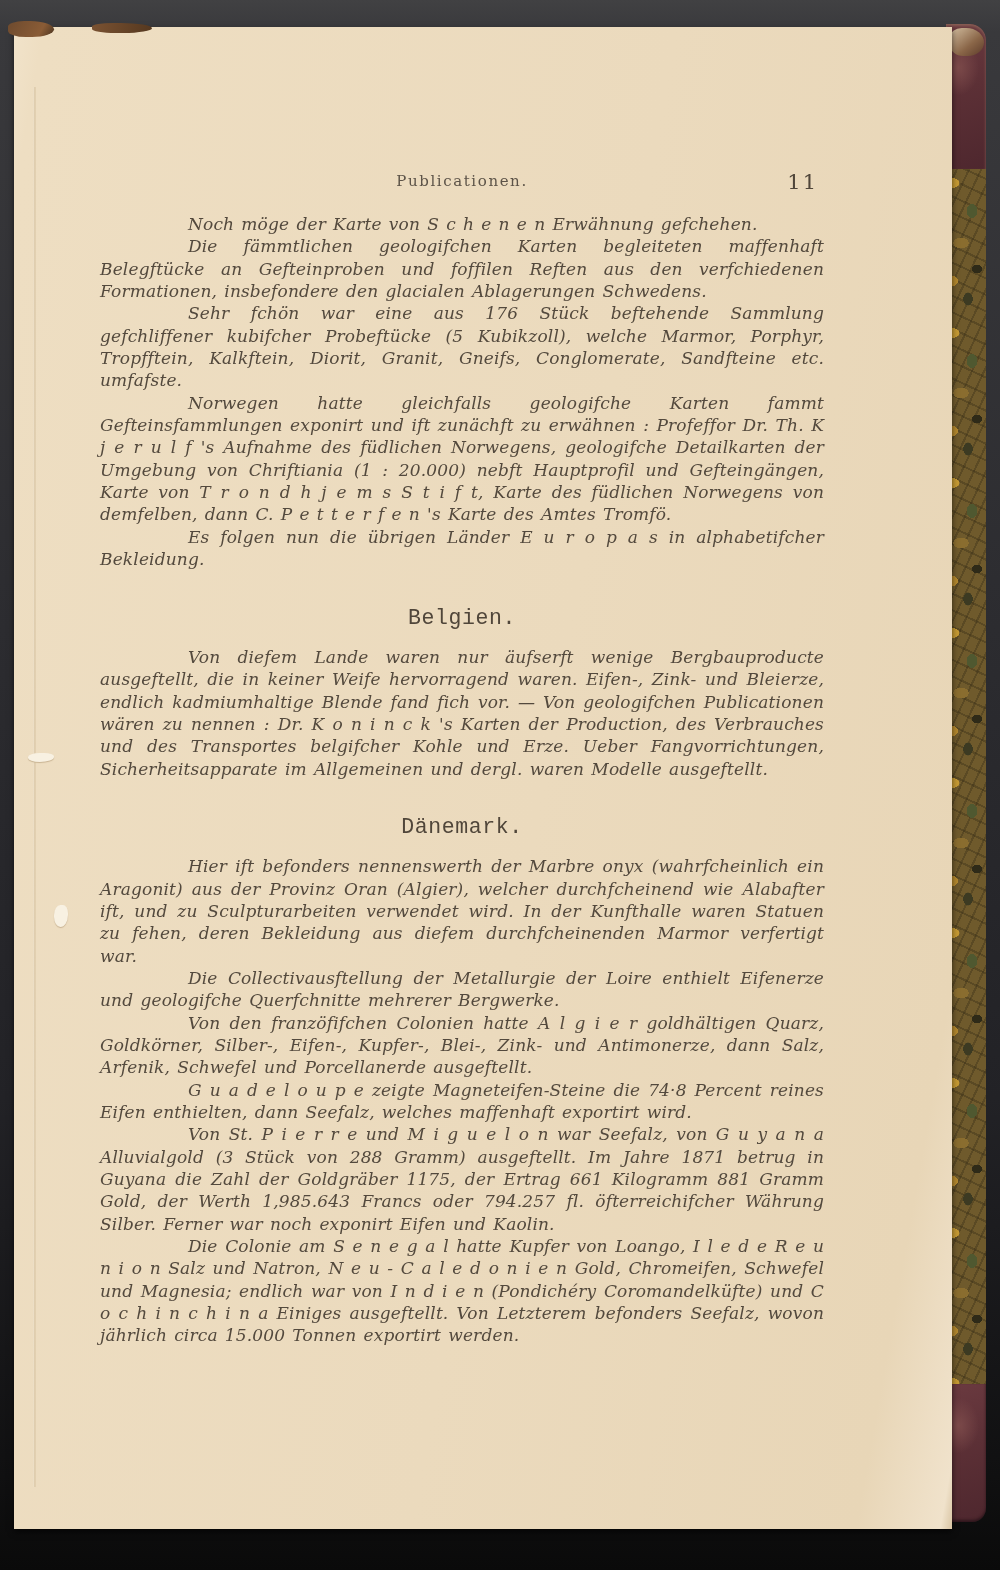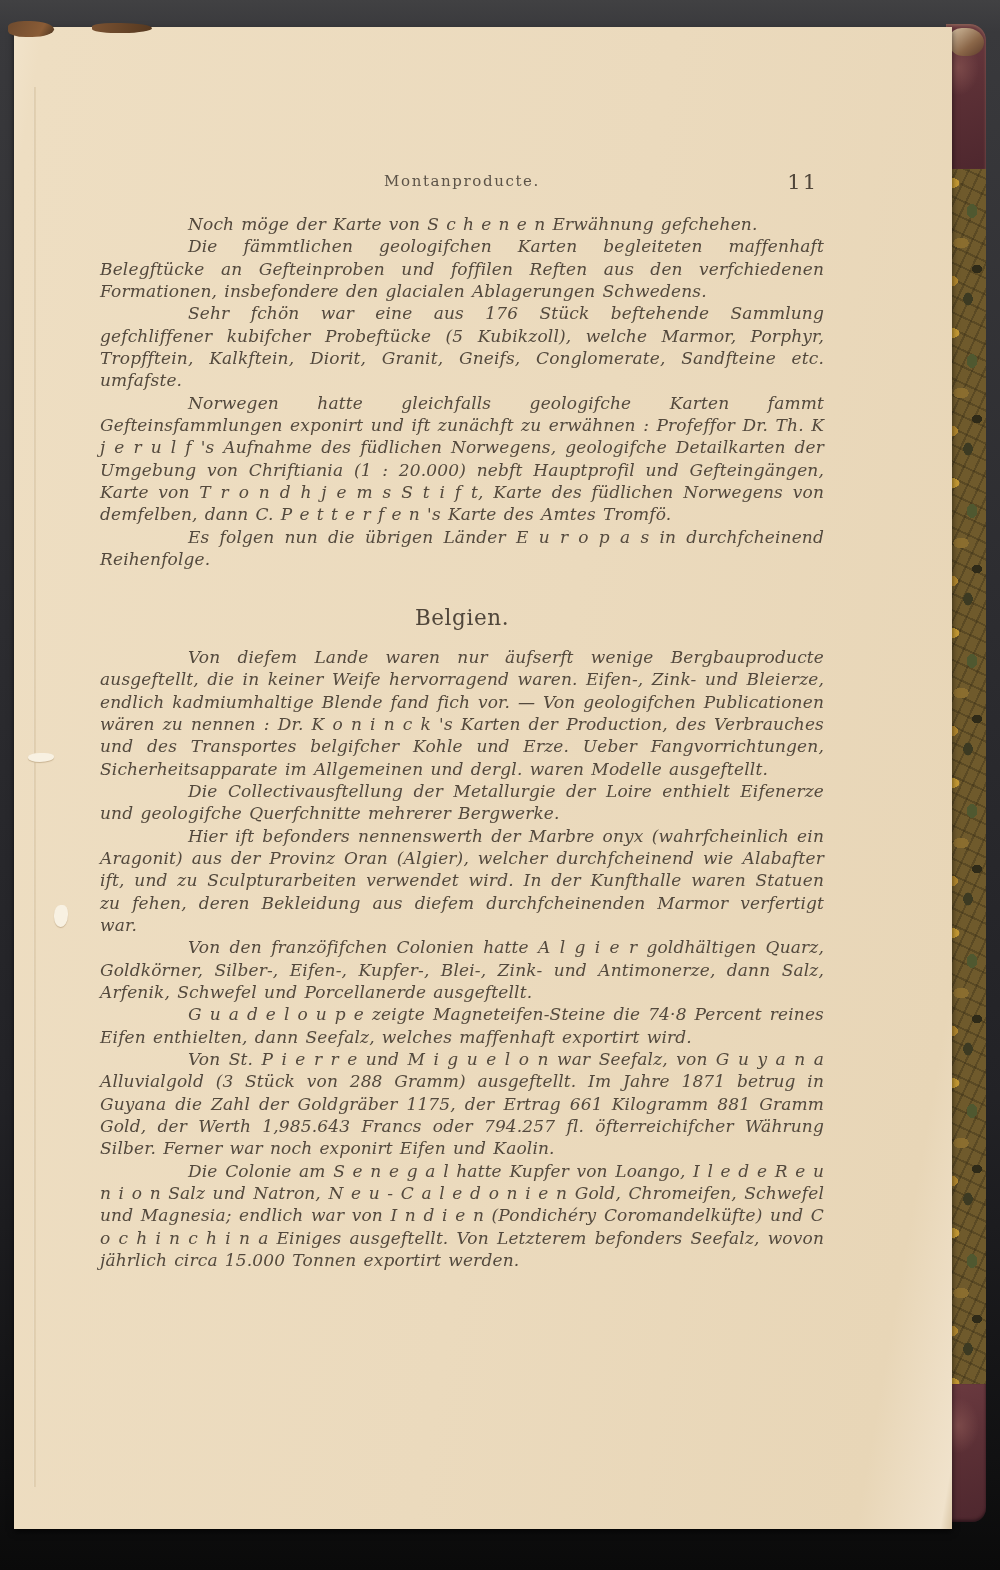--- a/index.html
+++ b/index.html
@@ -43,21 +43,21 @@
   
   .text-area{position:absolute;left:86px;top:143px;width:724px;color:#53493d;}
   .running-head{position:relative;height:26px;}
   .running-title{position:absolute;left:50%;transform:translateX(-50%);top:2px;
     font-size:15px;letter-spacing:1.6px;color:#5c5348;}
   .page-number{position:absolute;right:6px;top:0;font-size:21px;letter-spacing:2px;color:#50463a;}
   .body-text{margin-top:17px;font-size:17px;line-height:22.35px;
     word-spacing:1.6px;letter-spacing:.15px;hyphens:auto;}
   .para{margin:0;text-align:justify;text-indent:88px;font-style:italic;}
   .section-heading{font-size:21.5px;font-weight:normal;text-align:center;
-    letter-spacing:.6px;margin:36px 0 17px 0;color:#50463a;}
+    letter-spacing:.6px;margin:36px 0 17px 0;color:#50463a;font-family:Liberation Mono, monospace;}
 </style>
 </head>
 <body>
 
 <div class="cover-strip">
   <div class="leather top"></div>
   <div class="marble"></div>
   <div class="leather bottom"></div>
 </div>
 <div class="torn-paper-bit" style="left:950px;top:28px;width:34px;height:28px;background:linear-gradient(140deg,#c8b193 10%,#8a6648 60%,#5c3b2a 100%);"></div>
@@ -66,38 +66,39 @@
   <div class="gutter-line"></div>
   <div class="notch" style="left:14px;top:726px;width:26px;height:9px;"></div>
   <div class="notch" style="left:40px;top:878px;width:14px;height:22px;"></div>
 
   <div class="torn-paper-bit" style="left:-6px;top:-6px;width:46px;height:16px;background:linear-gradient(120deg,#6d4a2e,#8a5c36 70%,#4a3420);"></div>
   <div class="torn-paper-bit" style="left:78px;top:-4px;width:60px;height:10px;background:linear-gradient(100deg,#7a5232,#55381f);"></div>
 
   <div class="text-area">
 
     <div class="running-head">
-      <span class="running-title">Montanproducte.</span>
+      <span class="running-title">Publicationen.</span>
       <span class="page-number">11</span>
     </div>
 
     <div class="body-text">
 
       <p class="para">Noch möge der Karte von S c h e n e n Erwähnung gefchehen.</p>
       <p class="para">Die fämmtlichen geologifchen Karten begleiteten maffenhaft Belegftücke an Gefteinproben und foffilen Reften aus den verfchiedenen Formationen, insbefondere den glacialen Ablagerungen Schwedens.</p>
       <p class="para">Sehr fchön war eine aus 176 Stück beftehende Sammlung gefchliffener kubifcher Probeftücke (5 Kubikzoll), welche Marmor, Porphyr, Tropfftein, Kalkftein, Diorit, Granit, Gneifs, Conglomerate, Sandfteine etc. umfafste.</p>
       <p class="para">Norwegen hatte gleichfalls geologifche Karten fammt Gefteinsfammlungen exponirt und ift zunächft zu erwähnen : Profeffor Dr. Th. K j e r u l f 's Aufnahme des füdlichen Norwegens, geologifche Detailkarten der Umgebung von Chriftiania (1 : 20.000) nebft Hauptprofil und Gefteingängen, Karte von T r o n d h j e m s S t i f t, Karte des füdlichen Norwegens von demfelben,  dann C. P e t t e r f e n 's Karte des Amtes Tromfö.</p>
-      <p class="para">Es folgen nun die übrigen Länder E u r o p a s in durchfcheinend Reihenfolge.</p>
+      <p class="para">Es folgen nun die übrigen Länder E u r o p a s in alphabetifcher Bekleidung.</p>
 
       <h2 class="section-heading">Belgien.</h2>
       <p class="para">Von diefem Lande waren nur äufserft wenige Bergbauproducte ausgeftellt, die in keiner Weife hervorragend waren. Eifen-, Zink- und Bleierze, endlich kadmiumhaltige Blende fand fich vor. — Von geologifchen Publicationen wären zu nennen :  Dr. K o n i n c k 's Karten der Production, des Verbrauches und des Transportes belgifcher Kohle und Erze. Ueber Fangvorrichtungen, Sicherheitsapparate im Allgemeinen und dergl. waren Modelle ausgeftellt.</p>
 
+      <h2 class="section-heading">Dänemark.</h2>
 
+      <p class="para">Hier ift befonders nennenswerth  der Marbre onyx (wahrfcheinlich ein Aragonit)  aus der Provinz Oran (Algier),  welcher durchfcheinend wie Alabafter ift, und zu Sculpturarbeiten verwendet wird. In der Kunfthalle waren Statuen zu fehen, deren Bekleidung aus diefem durchfcheinenden Marmor verfertigt war.</p>
       <p class="para">Die Collectivausftellung der Metallurgie der Loire enthielt Eifenerze und geologifche Querfchnitte mehrerer Bergwerke.</p>
-      <p class="para">Hier ift befonders nennenswerth  der Marbre onyx (wahrfcheinlich ein Aragonit)  aus der Provinz Oran (Algier),  welcher durchfcheinend wie Alabafter ift, und zu Sculpturarbeiten verwendet wird. In der Kunfthalle waren Statuen zu fehen, deren Bekleidung aus diefem durchfcheinenden Marmor verfertigt war.</p>
       <p class="para">Von den franzöfifchen Colonien hatte A l g i e r goldhältigen Quarz, Goldkörner, Silber-, Eifen-, Kupfer-, Blei-, Zink- und Antimonerze, dann Salz, Arfenik, Schwefel und Porcellanerde ausgeftellt.</p>
       <p class="para">G u a d e l o u p e zeigte Magneteifen-Steine die 74·8 Percent reines Eifen enthielten, dann Seefalz, welches maffenhaft exportirt wird.</p>
       <p class="para">Von St. P i e r r e und M i g u e l o n war Seefalz,  von G u y a n a Alluvialgold (3 Stück von 288 Gramm) ausgeftellt. Im Jahre 1871 betrug in Guyana die Zahl der Goldgräber 1175,  der Ertrag 661 Kilogramm 881 Gramm Gold,  der Werth 1,985.643 Francs oder 794.257 fl. öfterreichifcher Währung Silber.  Ferner war noch exponirt Eifen und Kaolin.</p>
       <p class="para">Die Colonie am S e n e g a l hatte Kupfer von Loango, I l e  d e  R e u n i o n Salz und Natron, N e u - C a l e d o n i e n Gold, Chromeifen, Schwefel und Magnesia; endlich war von I n d i e n (Pondichéry Coromandelküfte) und C o c h i n c h i n a Einiges ausgeftellt. Von Letzterem befonders Seefalz, wovon jährlich circa 15.000 Tonnen exportirt werden.</p>
 
     </div>
   </div>
 </div>
 
 </body></html>

